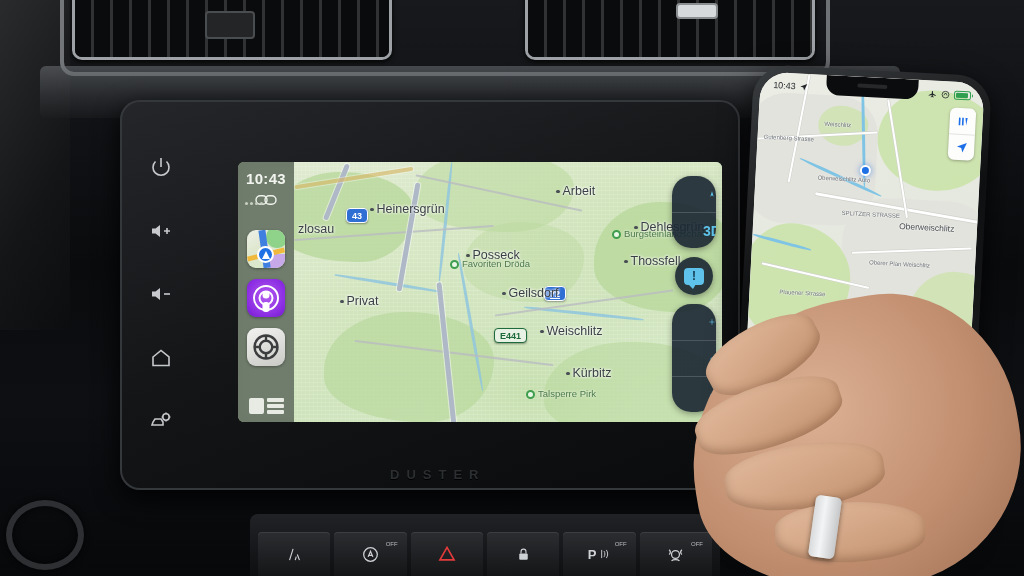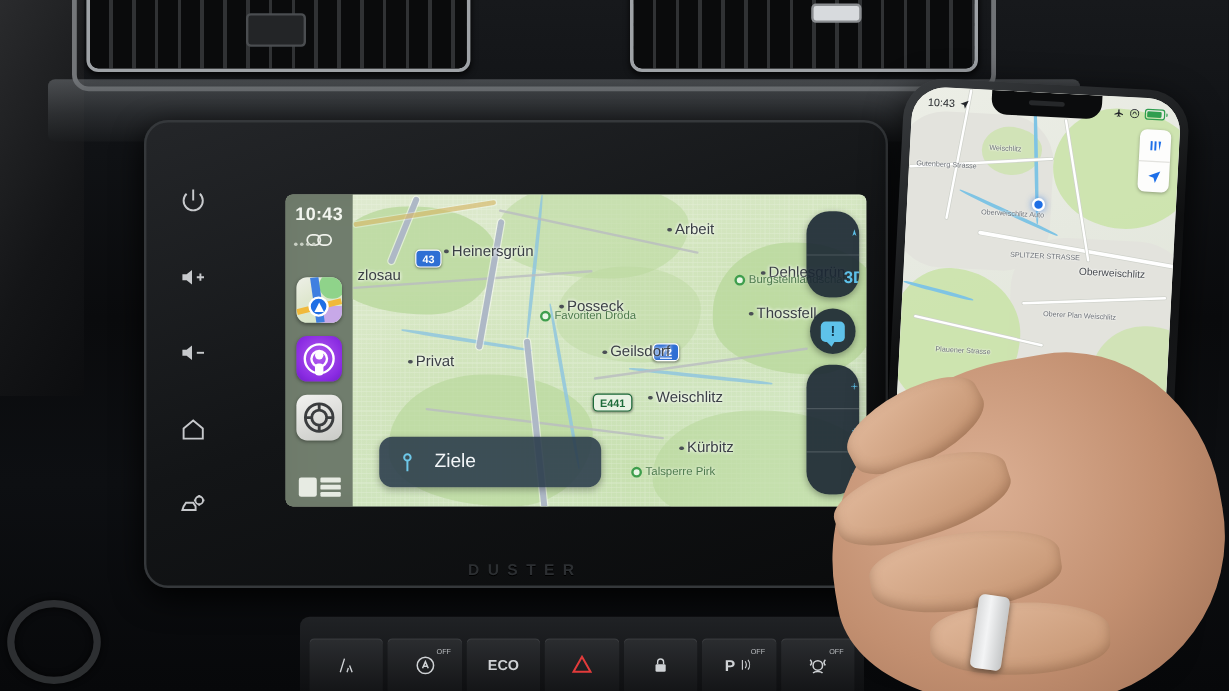--- a/index.html
+++ b/index.html
@@ -386,27 +386,20 @@
         <div class="mlabel big" style="left:208px;top:124px;"><span class="pt"></span><span>Geilsdorf</span></div>
         <div class="mlabel big" style="left:46px;top:132px;"><span class="pt"></span><span>Privat</span></div>
         <div class="mlabel big" style="left:246px;top:162px;"><span class="pt"></span><span>Weischlitz</span></div>
         <div class="mlabel big" style="left:272px;top:204px;"><span class="pt"></span><span>Kürbitz</span></div>
 
         <div class="poi" style="left:156px;top:96px;"><span class="ring"></span><span>Favoriten Dröda</span></div>
         <div class="poi" style="left:318px;top:66px;"><span class="ring"></span><span>Burgsteinlandschaft</span></div>
         <div class="poi" style="left:232px;top:226px;"><span class="ring"></span><span>Talsperre Pirk</span></div>
 
         <div class="cp-actions">
-          <div class="cp-pill">
-            <svg viewBox="0 0 24 24">
-              <circle cx="12" cy="6.5" r="3.4"></circle>
-                <path d="M12 10v11"></path>
-              </svg>
-            <span class="lbl">Ziele</span>
-          </div>
         </div>
 
         <div class="cp-right">
           <div class="rgroup">
             <div class="rbtn filled">
               <svg viewBox="0 0 24 24">
                 <path d="M12 3l5 17-5-4.2-5 4.2z"></path>
                 </svg>
             </div>
             <div class="rbtn">
@@ -612,23 +605,20 @@
     </div>
     <div class="cbtn">
       <span class="glyph">
           <svg viewBox="0 0 24 24" style="width:19px;height:19px;">
             <circle cx="12" cy="12" r="8.6"></circle>
             <path d="M9 15l3-7 3 7M10 13h4"></path>
           </svg>
         </span>
       <span class="off">OFF</span>
     </div>
-    <div class="cbtn">
-      <span class="glyph">ECO</span>
-    </div>
     <div class="cbtn hazard">
       <span class="glyph">
           <svg viewBox="0 0 24 24" style="width:20px;height:20px;">
             <path d="M12 4l8.5 15h-17z"></path>
           </svg>
         </span>
     </div>
     <div class="cbtn">
       <span class="glyph">
           <svg viewBox="0 0 24 24">

